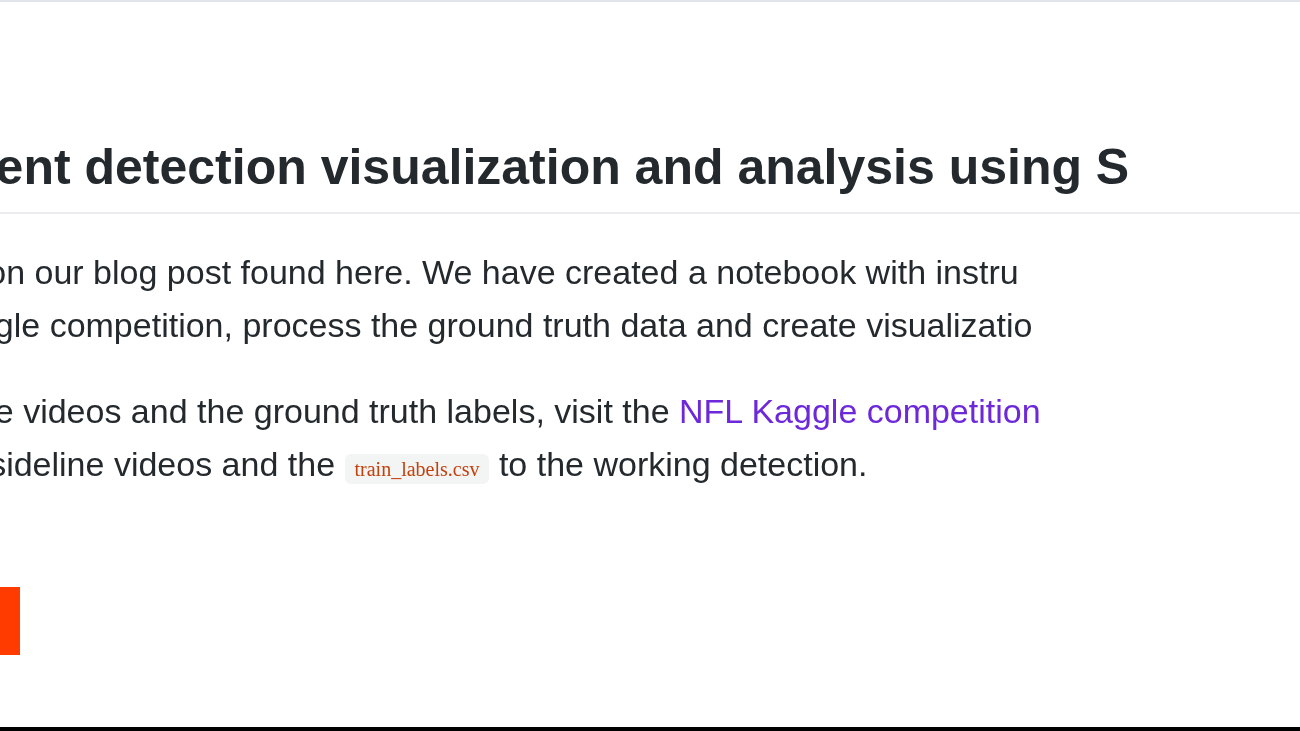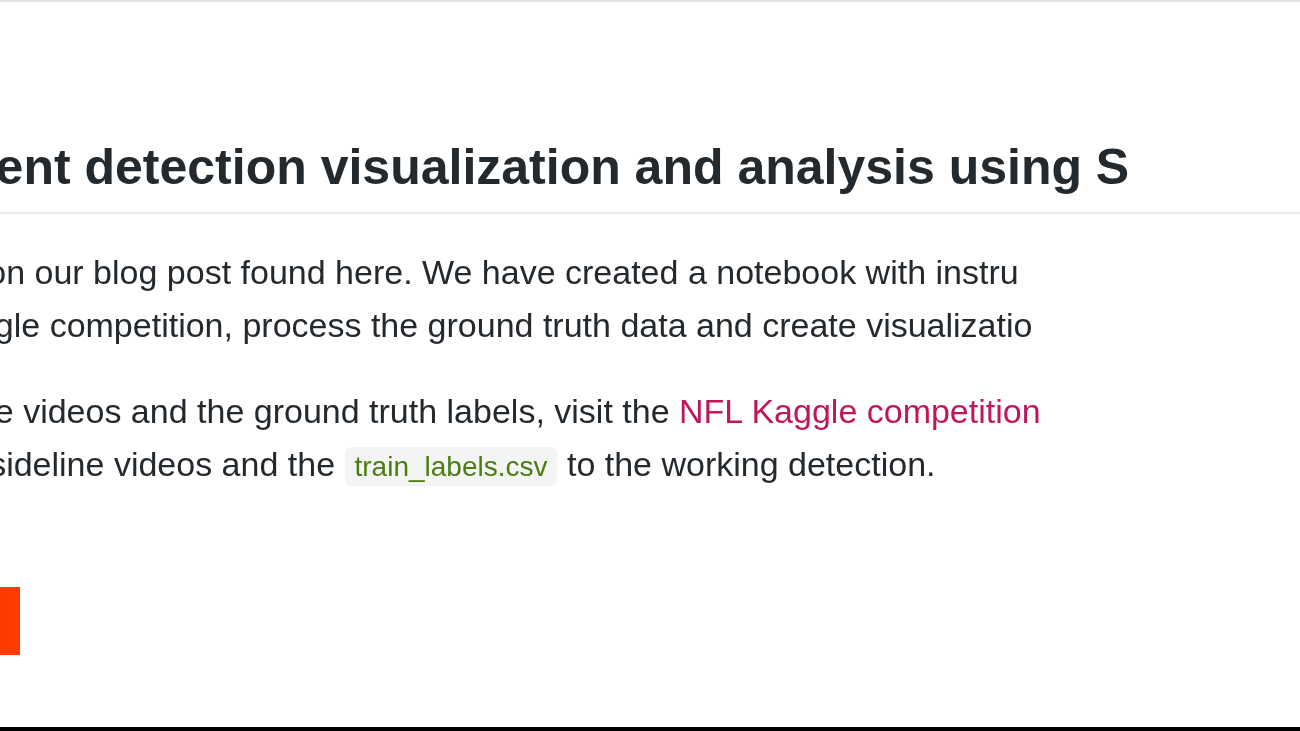--- a/index.html
+++ b/index.html
@@ -35,30 +35,30 @@
       white-space: nowrap;
     }
     p.paragraph {
       font-size: 34px;
       line-height: 1.55;
       color: #24292e;
       margin-bottom: 34px;
       white-space: nowrap;
     }
     a.link {
-      color: #be185d;
+      color: #6d28d9;
       text-decoration: none;
     }
     code.inline-code {
-      font-family: Liberation Sans, sans-serif;
+      font-family: Liberation Serif, serif;
       background-color: rgba(27, 31, 35, 0.05);
       border-radius: 6px;
-      font-size: 28px;
+      font-size: 20px;
       padding: 4px 10px;
-      color: #4d7c0f;
+      color: #c2410c;
     }
     .red-block {
       position: absolute;
       left: 0;
       top: 587px;
       width: 20px;
       height: 68px;
       background: #ff3b00;
     }
     .bottom-border {

